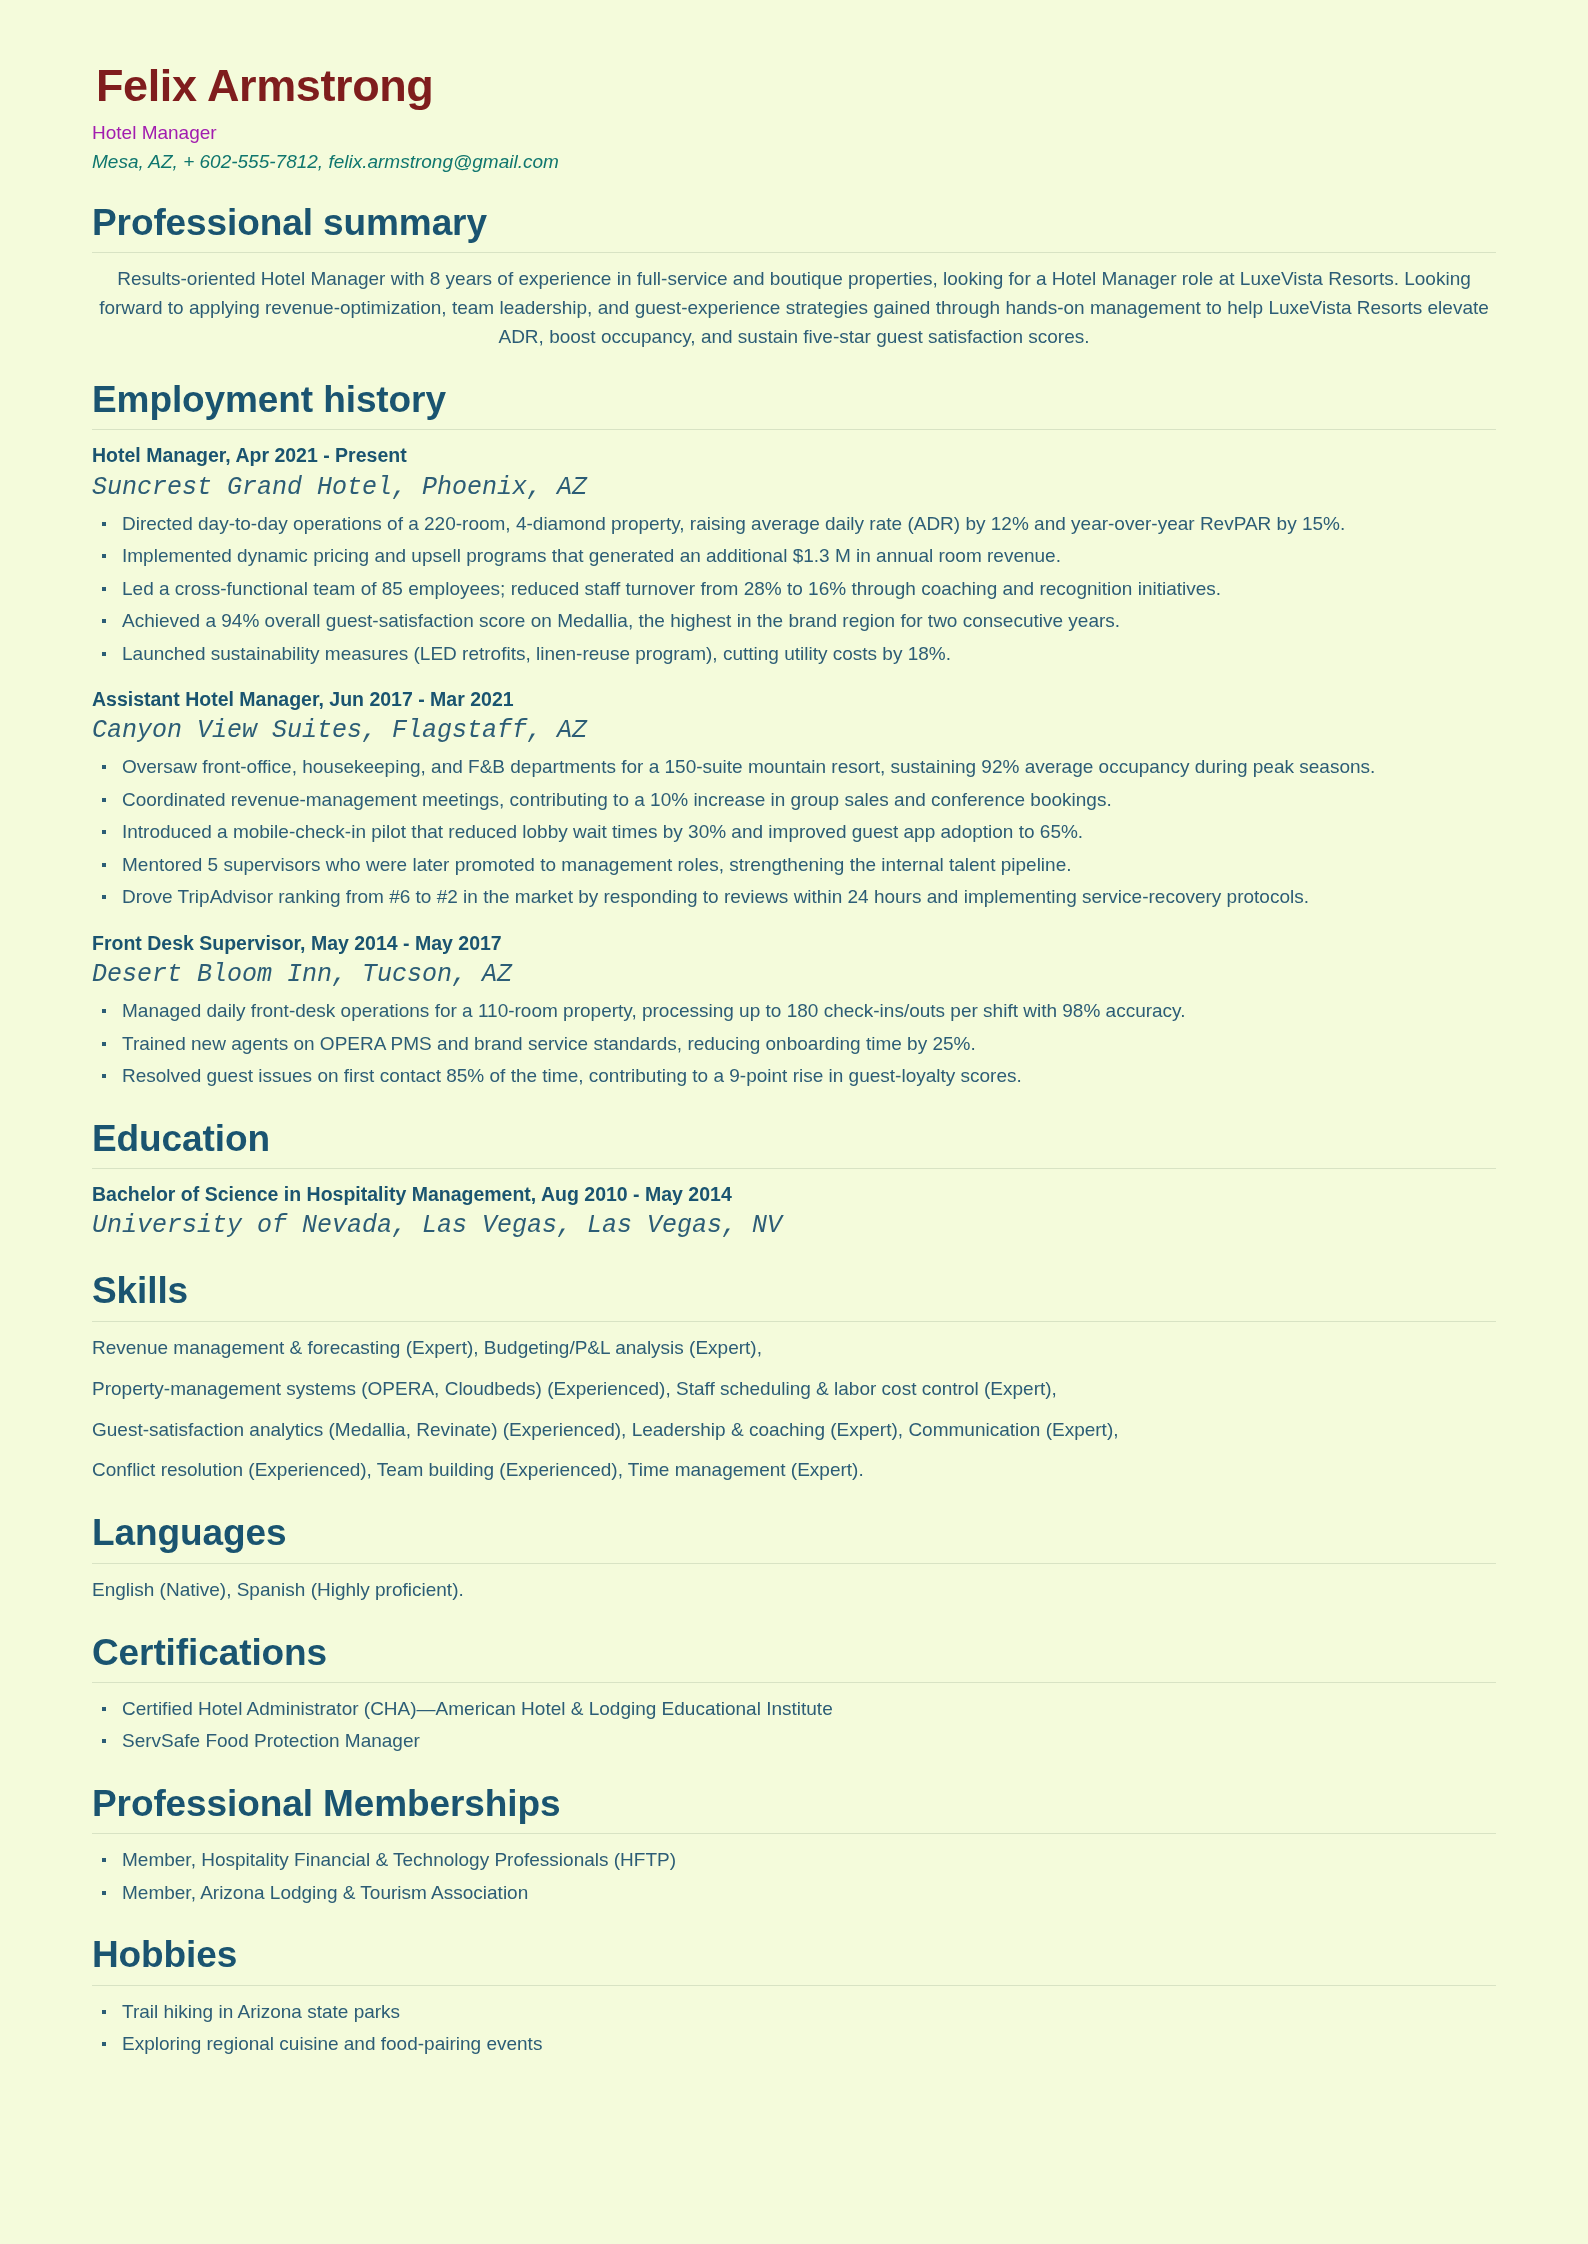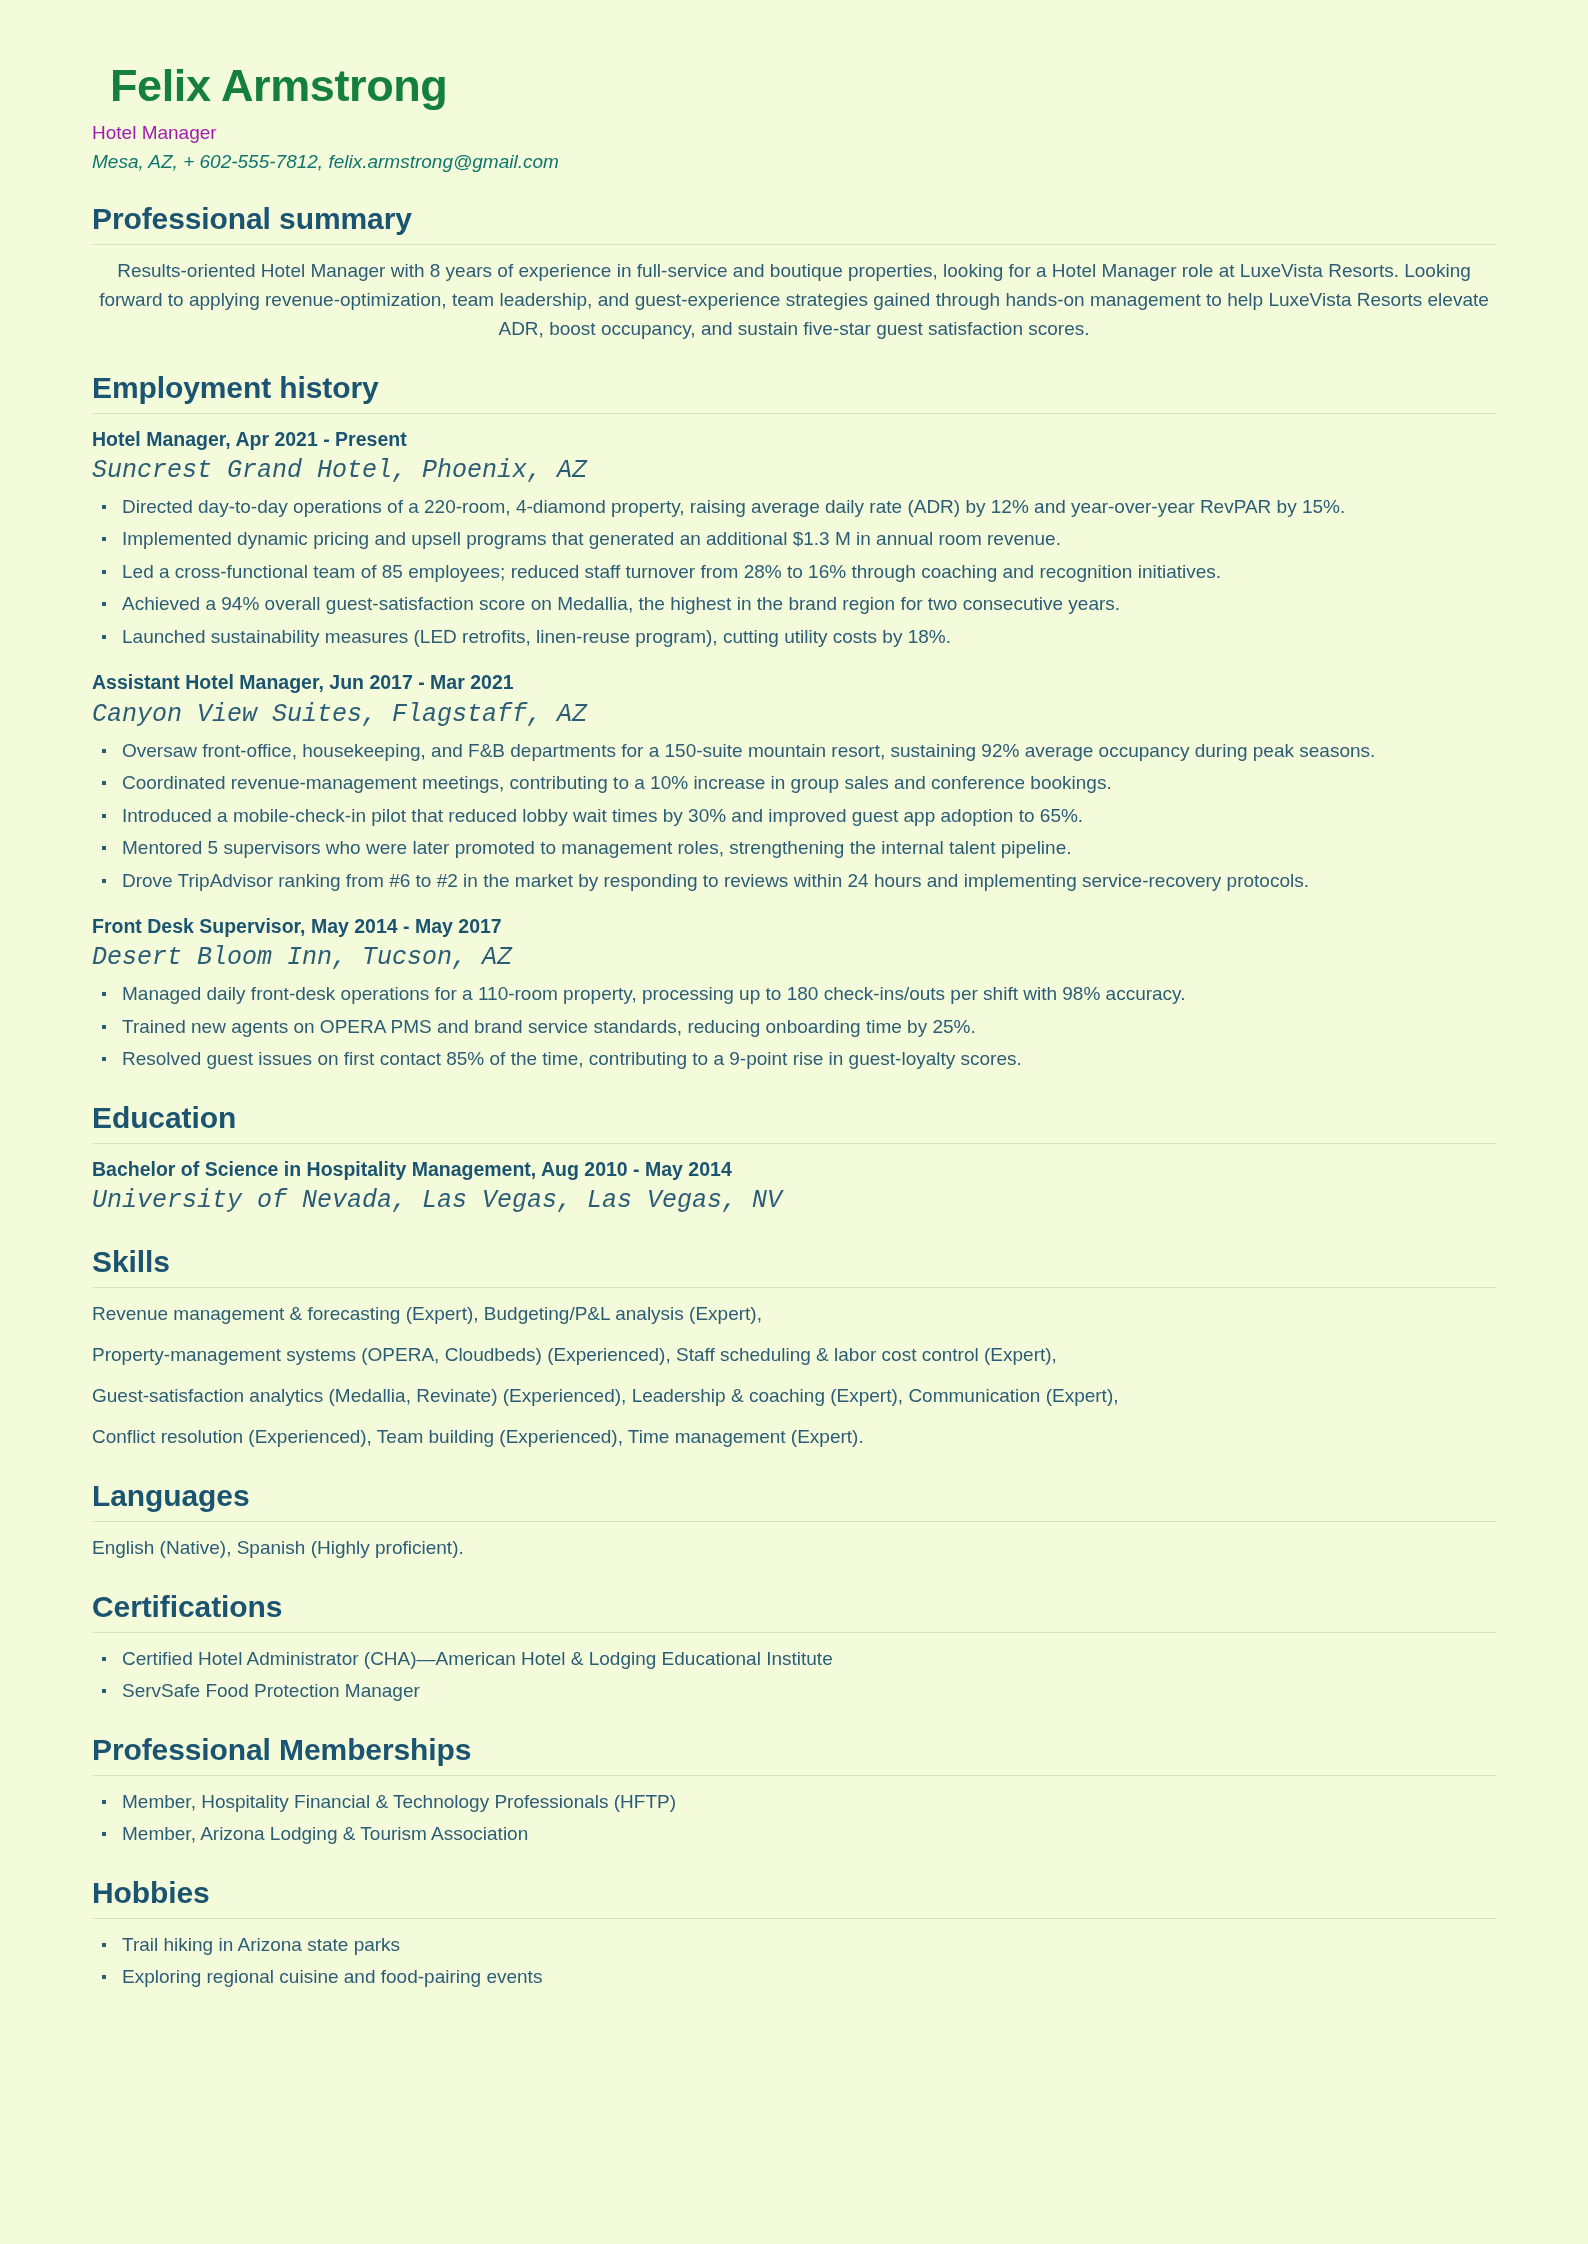--- a/index.html
+++ b/index.html
@@ -19,45 +19,45 @@
     width: 1588px;
     min-height: 2244px;
     padding: 62px 92px 60px 92px;
     background: #f4fbdb;
   }
 
   
   .name {
     font-size: 45px;
     font-weight: bold;
-    color: #15803d;
+    color: #7f1d1d;
     letter-spacing: -0.4px;
     line-height: 1.08;
-    margin: 0 0 10px 18px;
+    margin: 0 0 10px 4px;
   }
   .job-title {
     font-size: 19px;
     color: #a21caf;
     line-height: 1.3;
     margin: 0 0 4px 0;
   }
   .contact {
     font-size: 19px;
     font-style: italic;
     color: #0f766e;
     line-height: 1.35;
     margin: 0;
   }
 
   
   .section {
     margin-top: 26px;
   }
   .section-title {
-    font-size: 30px;
+    font-size: 37px;
     font-weight: bold;
     color: #1a5470;
     line-height: 1.2;
     margin: 0 0 7px 0;
     letter-spacing: -0.1px;
   }
   .rule {
     height: 1px;
     background: #d8e3c4;
     width: 100%;

